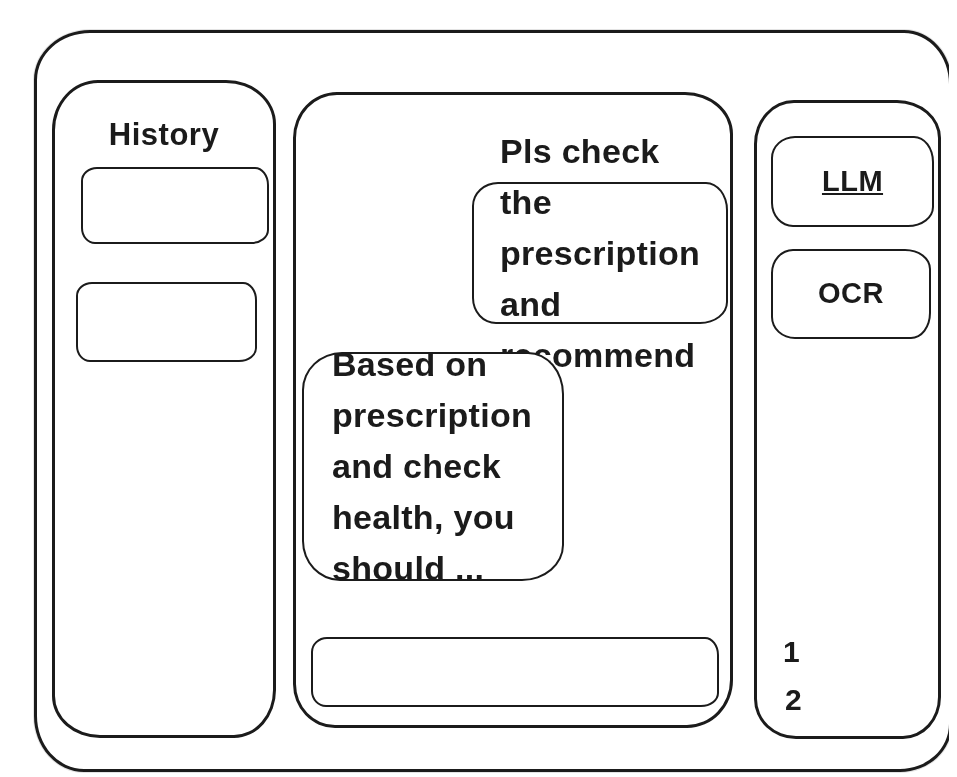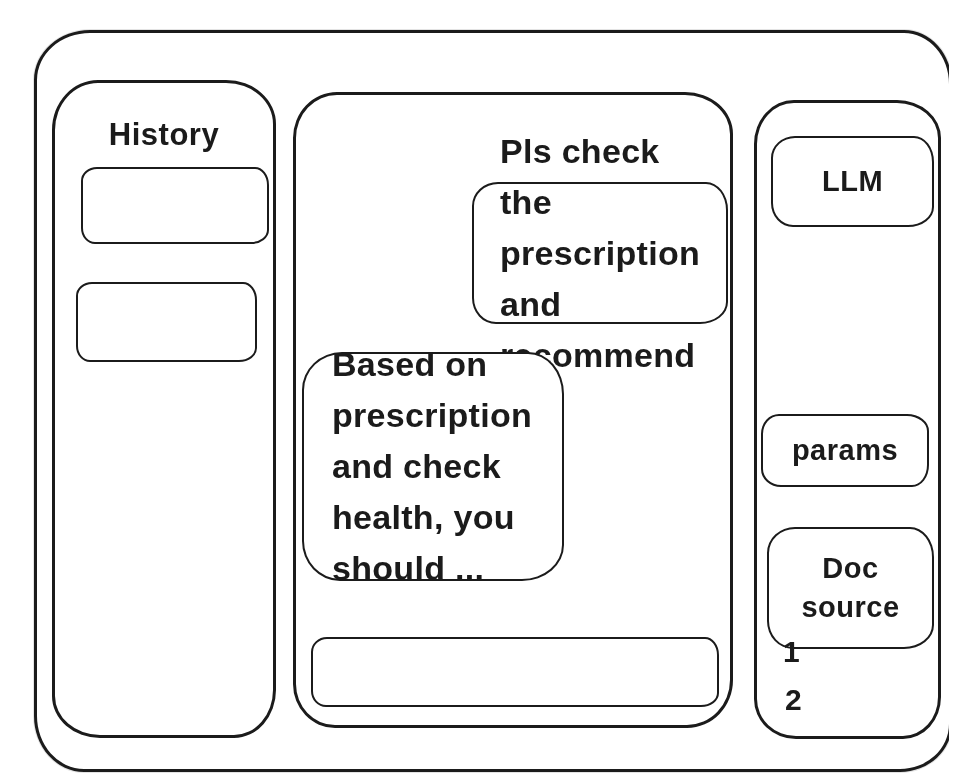--- a/index.html
+++ b/index.html
@@ -86,21 +86,21 @@
   }
   .tool-btn{
     display:flex;align-items:center;justify-content:center;
     text-align:center;
     font-size:29px;font-weight:700;
     letter-spacing:.5px;
     line-height:1.35;
     cursor:pointer;
   }
   .btn-llm{left:14px;top:33px;width:163px;height:91px;
-    border-radius:24px 20px 26px 22px / 22px 26px 20px 24px;}
+    border-radius:24px 20px 26px 22px / 22px 26px 20px 24px;text-decoration:underline;}
   .btn-ocr{left:14px;top:146px;width:160px;height:90px;
     border-radius:22px 26px 20px 24px / 24px 20px 26px 22px;}
   .btn-params{left:4px;top:311px;width:168px;height:73px;
     border-radius:18px 22px 17px 20px / 20px 17px 22px 18px;}
   .btn-doc{left:10px;top:424px;width:167px;height:122px;
     padding:0 18px;
     border-radius:28px 24px 30px 26px / 26px 30px 24px 28px;}
   .doc-num{
     position:absolute;
     font-size:30px;font-weight:700;
@@ -126,19 +126,18 @@
 
     <div class="sketch thin bubble bubble-user">Pls check the prescription and recommend</div>
 
     <div class="sketch thin bubble bubble-assistant">Based on prescription and check health, you should ...</div>
 
     <input class="sketch thin chat-input" type="text" placeholder="" style="">
   </div>
 
   <div class="sketch sidebar-right">
     <div class="sketch thin tool-btn btn-llm">LLM</div>
-    <div class="sketch thin tool-btn btn-params">params</div>
-    <div class="sketch thin tool-btn btn-doc">Doc source</div>
+    <div class="sketch thin tool-btn btn-ocr">OCR</div>
     <div class="doc-num doc-num-1">1</div>
     <div class="doc-num doc-num-2">2</div>
   </div>
 
 </div>
 
 </body></html>

